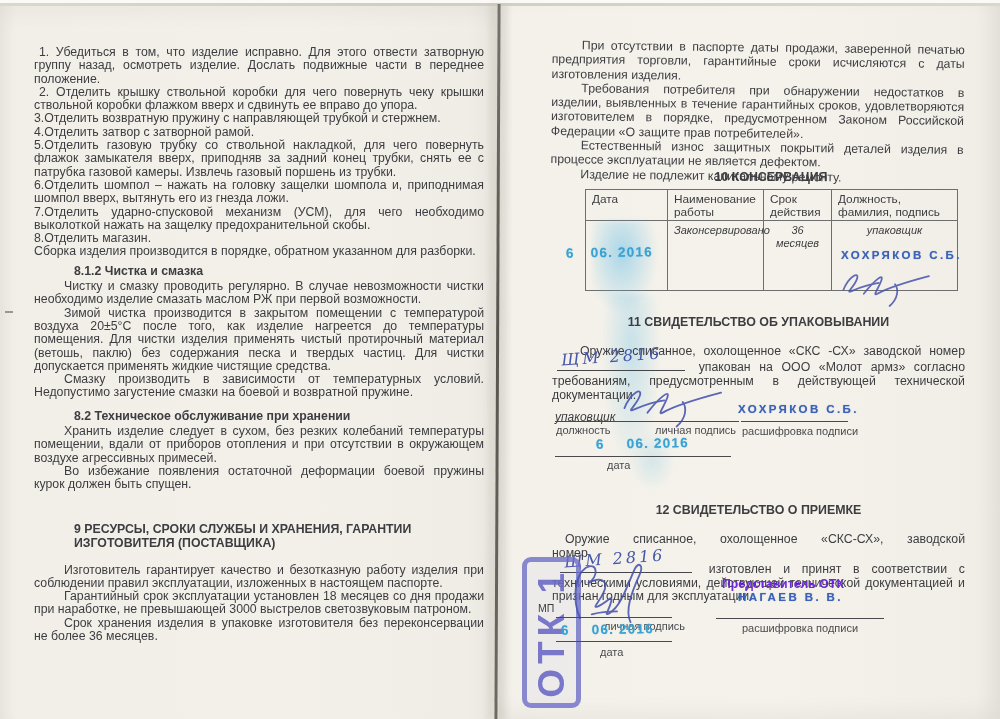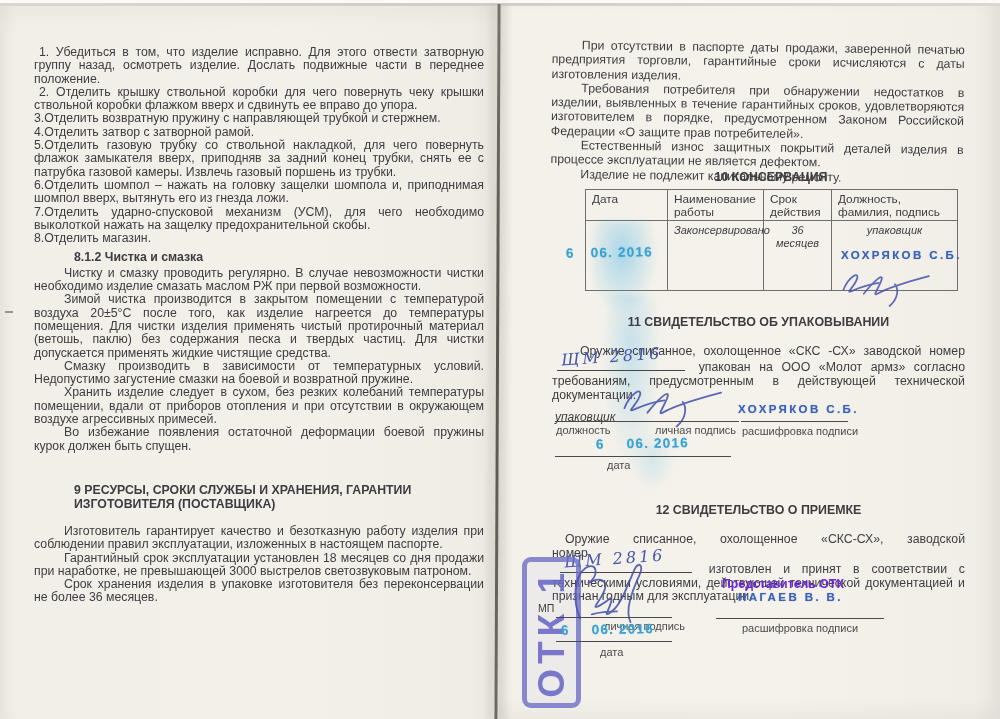--- a/index.html
+++ b/index.html
@@ -105,26 +105,28 @@
 
   <div class="lp-content print">
     <p class="step">1. Убедиться в том, что изделие исправно.  Для этого отвести затворную группу назад, осмотреть изделие. Дослать подвижные части в переднее положение.</p>
     <p class="step">2. Отделить крышку ствольной коробки для чего повернуть чеку крышки ствольной коробки флажком вверх и сдвинуть ее вправо до упора.</p>
     <p class="step flush">3.Отделить возвратную пружину с направляющей трубкой и стержнем.</p>
     <p class="step flush">4.Отделить  затвор с затворной рамой.</p>
     <p class="step flush">5.Отделить газовую трубку со ствольной накладкой, для чего повернуть флажок замыкателя  вверх, приподняв за задний конец трубки, снять ее с патрубка газовой камеры. Извлечь газовый поршень из трубки.</p>
     <p class="step flush">6.Отделить шомпол – нажать на головку защелки шомпола и, приподнимая шомпол вверх, вытянуть его из гнезда ложи.</p>
     <p class="step flush">7.Отделить ударно-спусковой механизм (УСМ), для чего необходимо выколоткой нажать на защелку предохранительной скобы.</p>
     <p class="step flush">8.Отделить магазин.</p>
+    <p class="step flush">Сборка изделия производится в порядке, обратном указанном для разборки.</p>
 
     <p class="subhead">8.1.2 Чистка и смазка</p>
     <p class="para">Чистку и смазку проводить регулярно.  В случае невозможности чистки необходимо изделие смазать маслом РЖ при первой возможности.</p>
     <p class="para">Зимой чистка производится в закрытом помещении с температурой воздуха 20±5°С после того, как изделие нагреется до температуры помещения. Для чистки изделия применять чистый протирочный материал (ветошь, паклю) без содержания песка и твердых частиц. Для чистки допускается применять жидкие чистящие средства.</p>
     <p class="para">Смазку производить в зависимости от температурных условий. Недопустимо загустение смазки  на боевой и возвратной пружине.</p>
 
+    <p class="subhead" style="margin-top:10px !important">8.2 Техническое обслуживание при хранении</p>
     <p class="para">Хранить изделие следует в сухом, без резких колебаний температуры помещении, вдали от приборов отопления и при отсутствии в окружающем воздухе агрессивных примесей.</p>
     <p class="para">Во избежание появления остаточной деформации боевой пружины курок должен быть спущен.</p>
 
     <p class="sec9title"><span>9 РЕСУРСЫ, СРОКИ СЛУЖБЫ И ХРАНЕНИЯ, ГАРАНТИИ</span><br>
       <span>ИЗГОТОВИТЕЛЯ (ПОСТАВЩИКА)</span></p>
     <p class="para">Изготовитель гарантирует качество и безотказную работу изделия при соблюдении правил эксплуатации, изложенных в настоящем паспорте.</p>
     <p class="para">Гарантийный срок эксплуатации установлен 18 месяцев со дня продажи при наработке, не превышающей 3000 выстрелов светозвуковым патроном.</p>
     <p class="para">Срок хранения изделия в упаковке изготовителя без переконсервации не более 36 месяцев.</p>
   </div>
 

